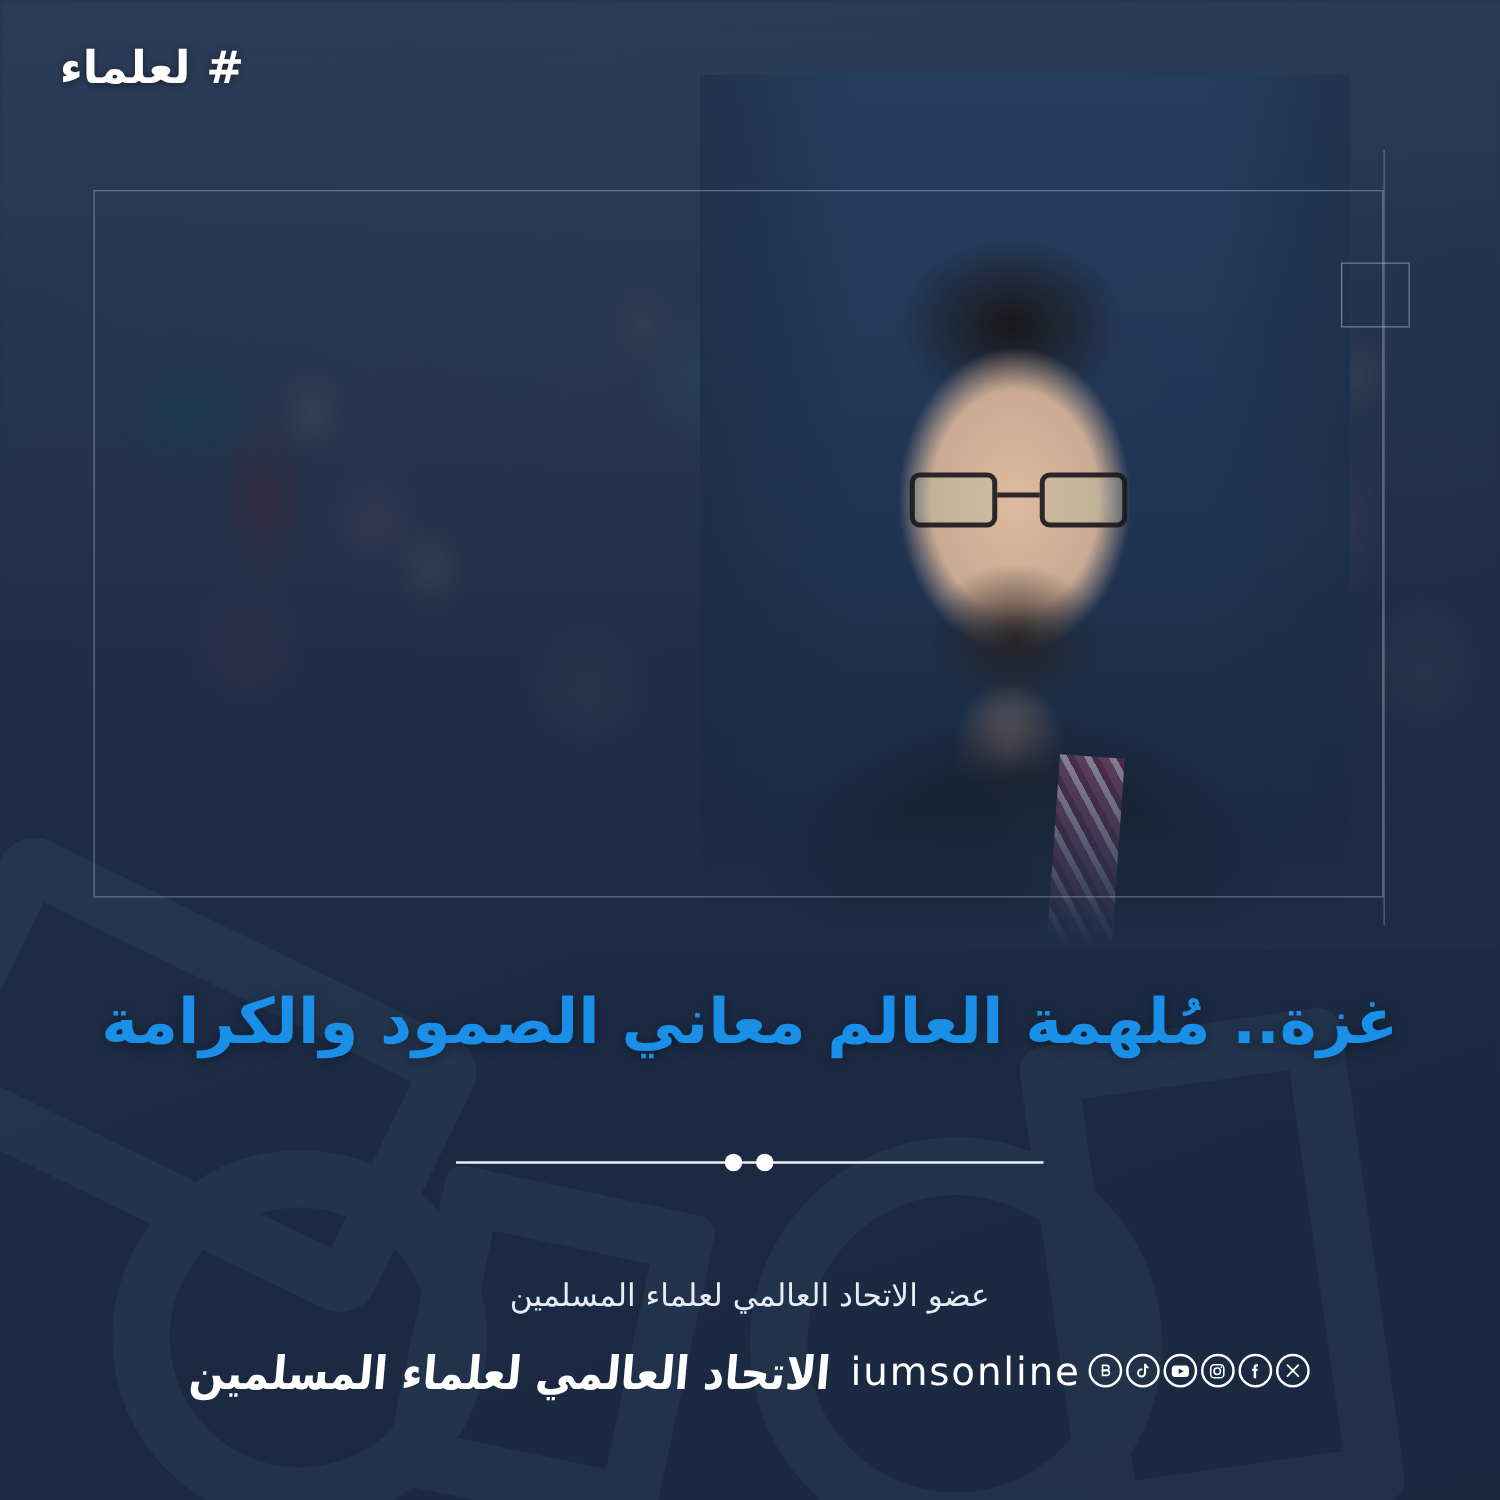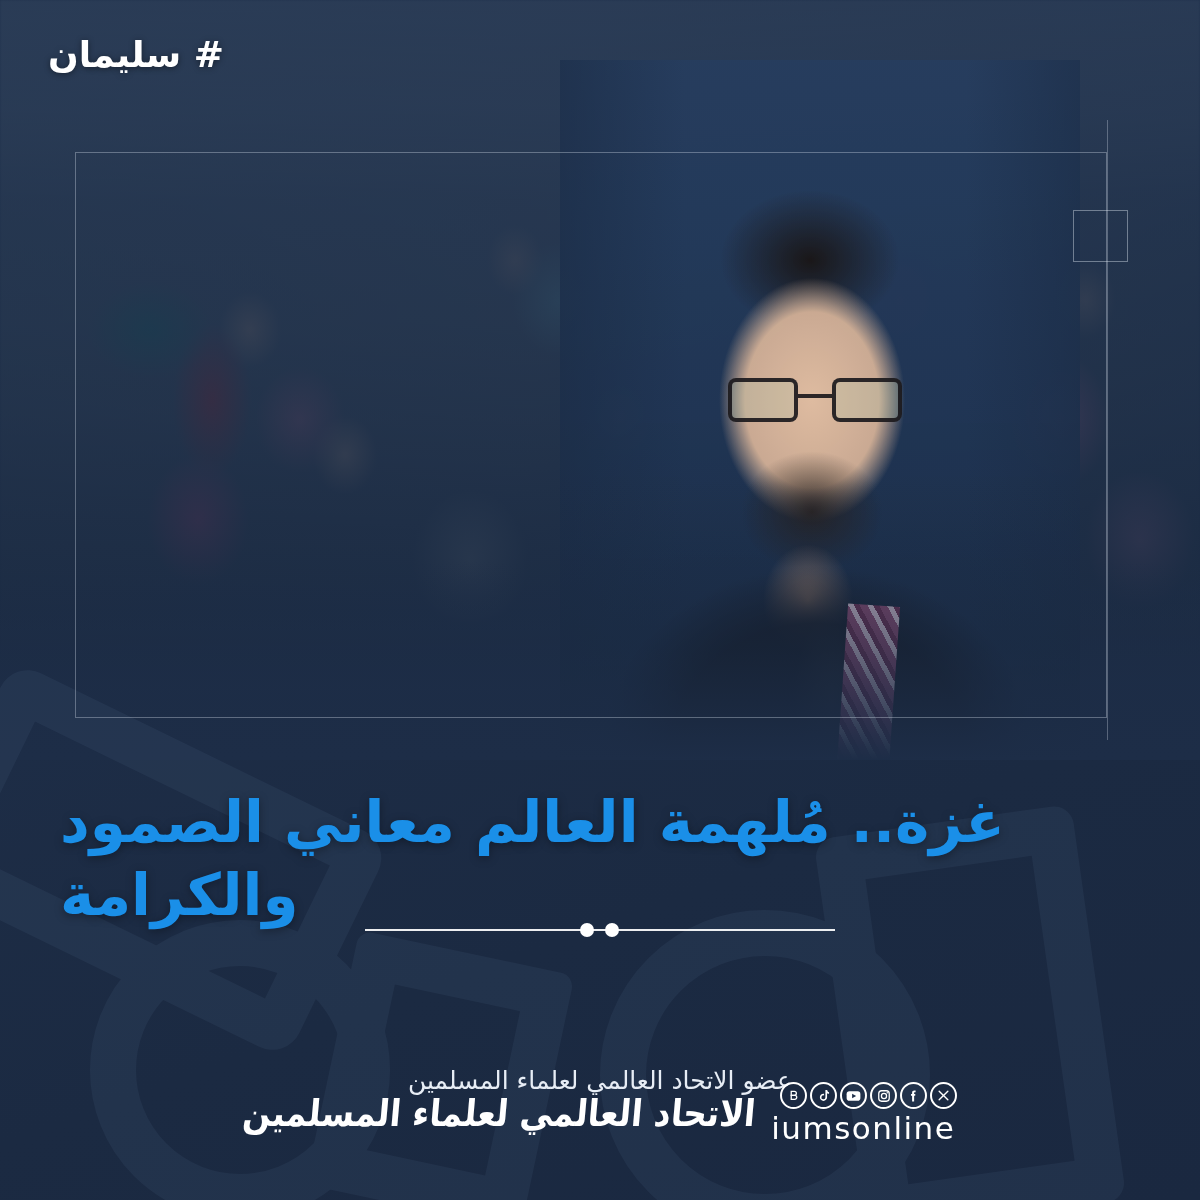--- a/index.html
+++ b/index.html
@@ -182,24 +182,24 @@
     font-weight: bold;
     letter-spacing: .5px;
     direction: rtl;
     text-shadow: 0 1px 6px rgba(0,0,0,.45);
   }
 
   
   .headline {
     position: absolute;
     left: 60px; right: 60px; top: 786px;
-    text-align: left;
+    text-align: center;
     direction: rtl;
     color: #1a8fe8;
-    font-size: 58px;
+    font-size: 50px;
     font-weight: bold;
     line-height: 1.25;
     letter-spacing: -.5px;
     text-shadow: 0 2px 10px rgba(0,0,0,.35);
   }
 
   
   .divider {
     position: absolute;
     left: 365px; top: 921px;
@@ -232,21 +232,20 @@
   }
   .author-role {
     position: absolute;
     left: 0; right: 0; top: 1022px;
     text-align: center;
     direction: rtl;
     color: #e7edf5;
     font-size: 25px;
     font-weight: normal;
     letter-spacing: .2px;
-    margin-top: 44px;
   }
 
   
   .brand {
     position: absolute;
     left: 0; right: 0; top: 1082px;
     display: flex;
     flex-direction: row-reverse;
     align-items: center;
     justify-content: center;
@@ -258,21 +257,21 @@
     font-family: "DejaVu Sans", "Liberation Sans", sans-serif;
     font-size: 33px;
     font-weight: bold;
     letter-spacing: -1px;
     transform: skewX(-5deg) scaleY(1.12);
     white-space: nowrap;
     line-height: 1;
   }
   .brand-left {
     display: flex;
-    flex-direction: column;
+    flex-direction: row;
     align-items: flex-start;
     gap: 4px;
   }
   .social-row {
     display: flex;
     flex-direction: row;
     gap: 3px;
   }
   .social-ico {
     width: 27px; height: 27px;
@@ -321,21 +320,21 @@
       <span class="bridge"></span>
     </div>
     <div class="tie"></div>
     <div class="portrait-blend"></div>
   </div>
 
   <div class="frame-outline"></div>
   <div class="frame-vline"></div>
   <div class="frame-square"></div>
 
-  <div class="hashtag"># سليمان</div>
+  <div class="hashtag"># لعلماء</div>
 
   <div class="headline">غزة.. مُلهمة العالم معاني الصمود والكرامة</div>
 
   <div class="divider">
     <span class="rule"></span>
     <span class="dot a"></span>
     <span class="dot b"></span>
   </div>
 
   <div class="author-role">عضو الاتحاد العالمي لعلماء المسلمين</div>

